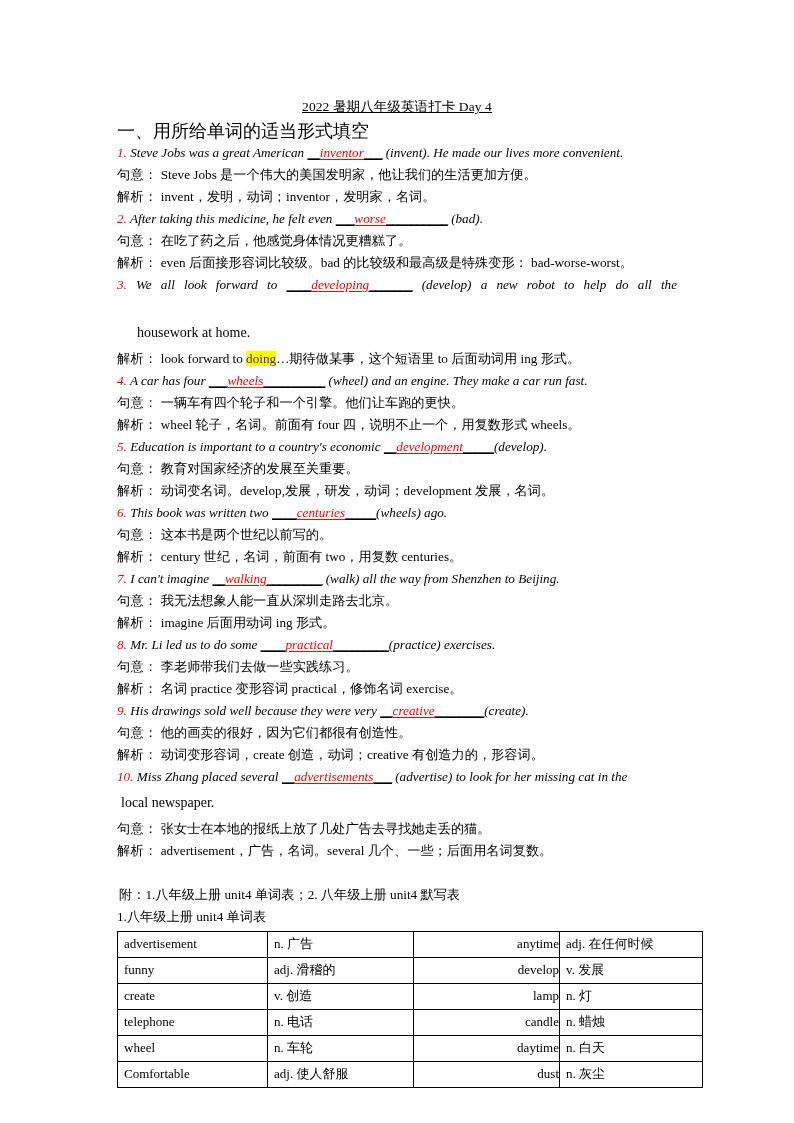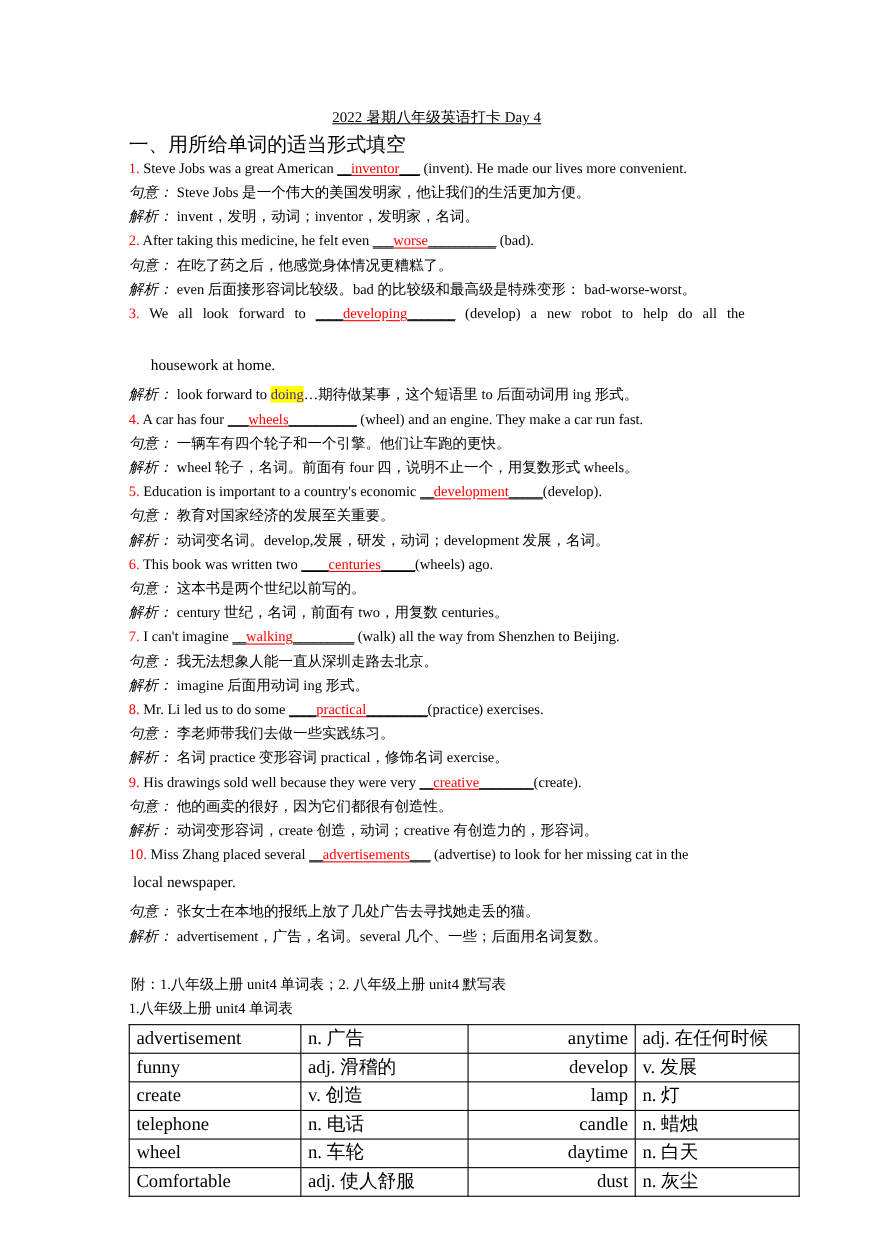--- a/index.html
+++ b/index.html
@@ -39,20 +39,21 @@
   }
   .qblock {
     margin: 0;
   }
   .qline {
     font-size: 13.2px;
     line-height: 22px;
     margin: 0;
     text-align: justify;
     text-justify: inter-word;
+    font-style: italic;
   }
   .qline.q-stem {
     color: #000000;
   }
   .qline.justified {
     text-align: justify;
   }
   .qline.justified::after {
     content: "";
     display: inline-block;
@@ -82,21 +83,20 @@
     padding-left: 0;
   }
   .meaning, .analysis {
     font-size: 13.2px;
     line-height: 22px;
     margin: 0;
     color: #000000;
   }
   .lbl {
     letter-spacing: 0.3px;
-    font-style: italic;
   }
   .hl {
     background: #ffff00;
     color: #4c1d95;
   }
   .spacer {
     height: 22px;
   }
   .appendix {
     font-size: 13.2px;
@@ -105,23 +105,23 @@
   }
   .appendix.indent1 { padding-left: 2px; }
   .vocab-table {
     border-collapse: collapse;
     width: 557px;
     margin-top: 3px;
     table-layout: fixed;
   }
   .vocab-table td {
     border: 1px solid #000000;
-    font-size: 17px;
+    font-size: 13px;
     line-height: 18px;
-    padding: 3px 6px 4px 6px;
+    padding: 3px 0 4px 6px;
     height: 17px;
     vertical-align: middle;
     white-space: nowrap;
     overflow: hidden;
   }
   .vocab-table td.c0 { width: 143px; }
   .vocab-table td.c1 { width: 139px; }
   .vocab-table td.c2 { width: 139px; text-align: right; }
   .vocab-table td.c3 { width: 136px; }
 </style>

